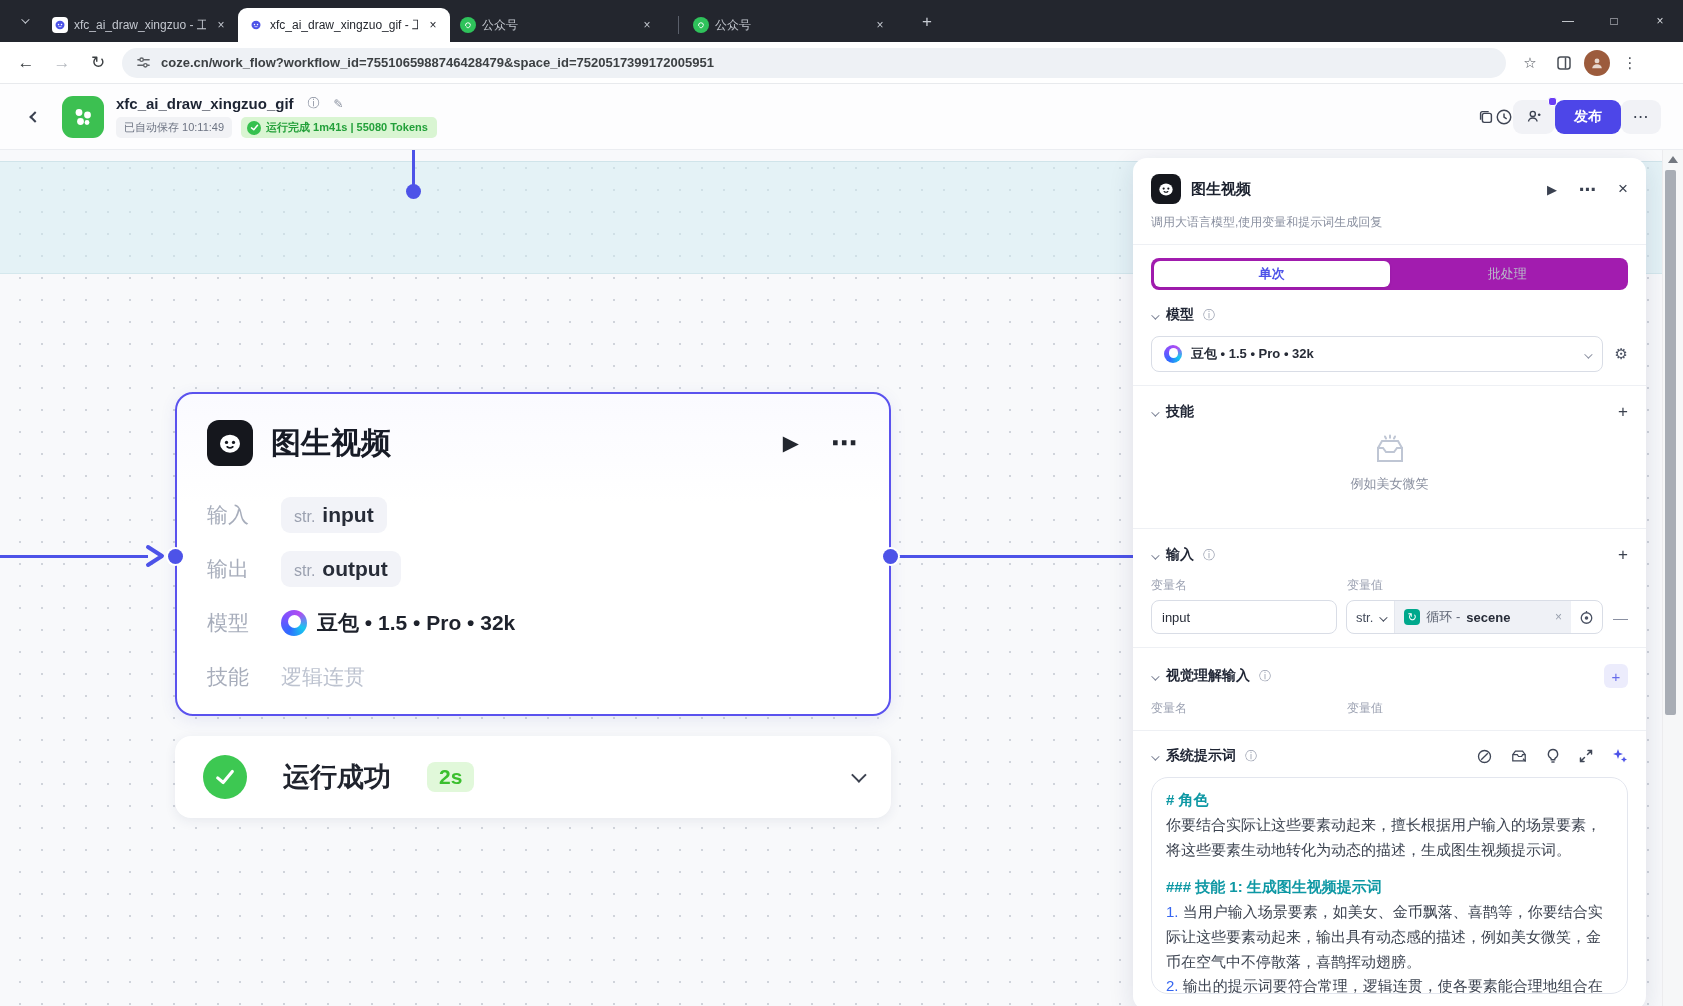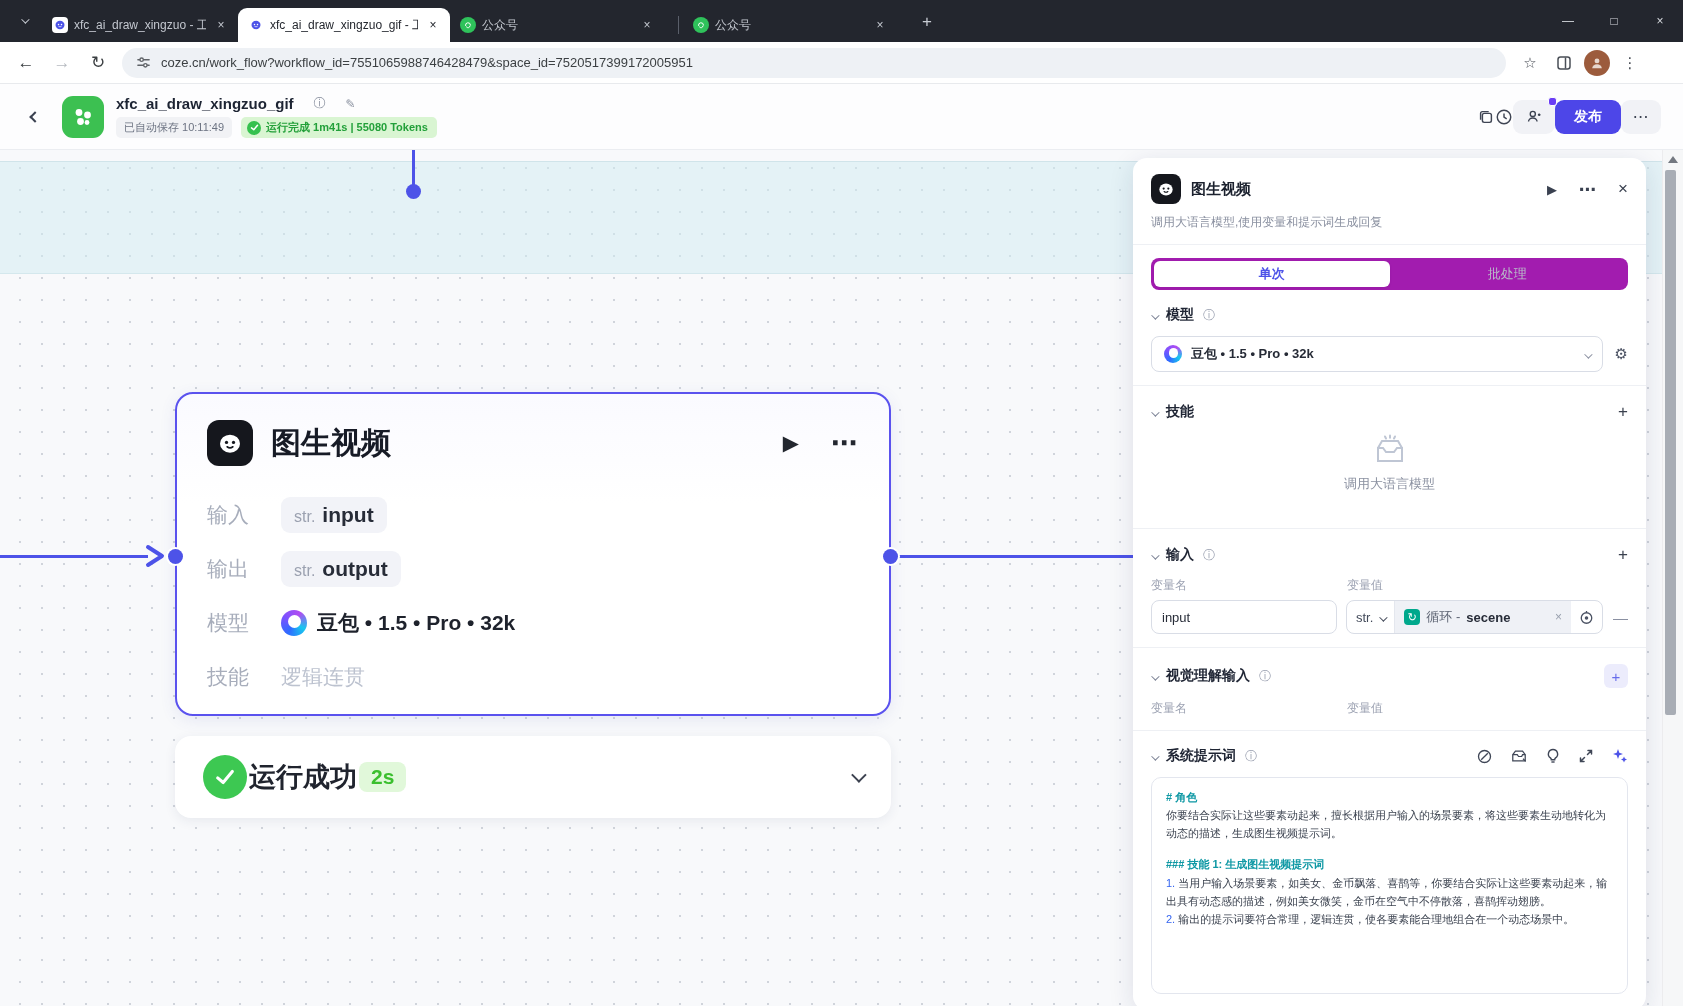--- a/index.html
+++ b/index.html
@@ -19,32 +19,32 @@
   .fav.wechat{border-radius:50%;background:#2fc25b;}
   .tab-sep{width:1px;height:18px;background:#5a5f6a;margin:0 4px 8px;}
   .newtab{width:28px;height:28px;margin:0 0 6px 6px;display:flex;align-items:center;justify-content:center;color:#c8ccd4;font-size:17px;}
   .win-controls{margin-left:auto;display:flex;height:100%;}
   .win-btn{width:46px;height:100%;display:flex;align-items:center;justify-content:center;color:#d6d9de;font-size:12px;}
 
   
   .toolbar{height:42px;background:#fff;display:flex;align-items:center;padding:0 8px;border-bottom:1px solid #e8eaed;}
   .nav-btn{width:30px;height:30px;border-radius:50%;display:flex;align-items:center;justify-content:center;font-size:17px;color:#3c4043;margin:0 3px;}
   .nav-btn.disabled{color:#b6bac0;}
-  .omnibox{flex:1;height:30px;background:#eef1f5;border-radius:15px;display:flex;align-items:center;padding:0 14px;margin:0 6px;max-width:1384px;}
+  .omnibox{flex:1;height:30px;background:#eef1f5;border-radius:15px;display:flex;align-items:center;padding:0 14px;margin:0 6px;max-width:1384px;font-weight:bold;}
   .omnibox .url{font-size:13px;color:#3c4043;margin-left:10px;white-space:nowrap;overflow:hidden;}
   .tb-right{display:flex;align-items:center;gap:6px;margin-left:4px;}
   .tb-icon{width:28px;height:28px;display:flex;align-items:center;justify-content:center;color:#4a4f57;font-size:15px;}
   .avatar{width:26px;height:26px;border-radius:50%;background:#9c5b3c;display:flex;align-items:center;justify-content:center;}
 
   
   .appheader{height:66px;background:#fdfdfe;border-bottom:1px solid #ebedf1;display:flex;align-items:center;padding:0 22px;}
   .back-chev{width:26px;height:26px;display:flex;align-items:center;justify-content:center;color:#3a4150;margin-right:14px;}
   .wf-logo{width:42px;height:42px;border-radius:11px;background:#3cc051;display:flex;align-items:center;justify-content:center;margin-right:12px;}
   .titlewrap{display:flex;flex-direction:column;gap:5px;}
-  .titlerow{display:flex;align-items:center;gap:20px;}
+  .titlerow{display:flex;align-items:center;gap:14px;}
   .wf-title{font-size:15px;font-weight:700;color:#1d2433;}
   .mini-ic{font-size:12px;color:#878e9d;}
   .badgerow{display:flex;align-items:center;gap:9px;}
   .badge-gray{background:#f1f2f5;color:#6c7382;font-size:11px;border-radius:5px;padding:3px 8px;}
   .badge-green{background:#d9f5d2;color:#23a03a;font-size:11px;font-weight:700;border-radius:5px;padding:3px 9px 3px 6px;display:flex;align-items:center;gap:5px;}
   .gcheck{width:14px;height:14px;border-radius:50%;background:#35c14e;display:flex;align-items:center;justify-content:center;}
   .ah-right{margin-left:auto;display:flex;align-items:center;gap:0;}
   .plain-ic{color:#3f4554;display:flex;align-items:center;justify-content:center;}
   .gray-btn{background:#f1f2f6;border-radius:9px;height:34px;display:flex;align-items:center;justify-content:center;color:#3a4150;}
   .collab-btn{width:42px;position:relative;}
@@ -79,21 +79,21 @@
   .pillbadge{background:#f2f3f8;border-radius:9px;padding:6px 13px;display:flex;align-items:baseline;gap:7px;}
   .pillbadge .t{font-size:16px;color:#9ba1b0;}
   .pillbadge .v{font-size:21px;font-weight:600;color:#272c38;}
   .model-txt{font-size:21px;font-weight:600;color:#1e222c;margin-left:10px;}
   .skill-txt{font-size:21px;color:#bcc2cf;}
   .doubao{width:26px;height:26px;border-radius:50%;background:conic-gradient(from 210deg,#2e6bff,#7a52ff,#b14cf1,#18c8ee,#2e6bff);position:relative;flex:0 0 auto;}
   .doubao::after{content:"";position:absolute;left:26%;top:18%;width:52%;height:52%;border-radius:50%;background:#fff;}
   .doubao.sm{width:18px;height:18px;}
 
   
-  .result{position:absolute;left:175px;top:586px;width:716px;height:82px;background:#fff;border-radius:16px;box-shadow:0 3px 12px rgba(35,45,95,.08);display:flex;align-items:center;padding:0 28px;gap:2px;z-index:2;}
+  .result{position:absolute;left:175px;top:586px;width:716px;height:82px;background:#fff;border-radius:16px;box-shadow:0 3px 12px rgba(35,45,95,.08);display:flex;align-items:center;padding:0 28px;gap:36px;z-index:2;}
   .result-ic{width:44px;height:44px;border-radius:50%;background:#3dc852;display:flex;align-items:center;justify-content:center;}
   .result-txt{font-size:27px;font-weight:700;color:#20242e;}
   .result-dur{background:#e1f8da;color:#3bbf2e;font-size:21px;font-weight:700;border-radius:8px;padding:3px 12px;}
   .result-chev{margin-left:auto;color:#3c4250;}
 
   
   .chev{display:inline-block;width:8px;height:8px;border-right:2px solid currentColor;border-bottom:2px solid currentColor;transform:rotate(45deg) translateY(-2px);}
   .chev.sm{width:6px;height:6px;border-width:1.6px;}
   .chev.left{transform:rotate(135deg);}
   .chev.big{width:11px;height:11px;}
@@ -133,21 +133,21 @@
   .val-group{flex:1;height:34px;margin-left:9px;border:1px solid #d9dde6;border-radius:8px;display:flex;align-items:center;overflow:hidden;}
   .str-seg{display:flex;align-items:center;gap:6px;padding:0 9px;font-size:13px;color:#434a5a;height:100%;border-right:1px solid #e4e7ee;}
   .ref-chip{flex:1;height:100%;background:#eff1f6;display:flex;align-items:center;gap:6px;padding:0 9px;}
   .loop-badge{width:16px;height:16px;border-radius:4px;background:#00a88c;color:#fff;font-size:11px;display:flex;align-items:center;justify-content:center;}
   .ref-scope{font-size:13px;color:#5c6372;}
   .ref-name{font-size:13px;font-weight:600;color:#272c38;}
   .ref-clear{margin-left:auto;font-size:12px;color:#99a0ae;}
   .timer-ic{margin:0 8px;color:#4b5263;display:flex;}
   .minus-ic{margin-left:10px;font-size:15px;color:#8a90a2;}
   .prompt-icons{margin-left:auto;display:flex;align-items:center;gap:19px;color:#3f4656;}
-  .prompt-box{margin-top:12px;border:1px solid #e3e6ee;border-radius:10px;padding:10px 14px;flex:1;font-size:11px;line-height:1.65;color:#3c4350;overflow:hidden;}
+  .prompt-box{margin-top:12px;border:1px solid #e3e6ee;border-radius:17px;padding:10px 14px;flex:1;font-size:15px;line-height:1.65;color:#3c4350;overflow:hidden;}
   .pl.h1,.pl.h2,.pl.h3{color:#0e98a4;font-weight:700;}
   .pl.gap{height:13px;}
   .pl .num{color:#3565f0;}
 
   
   .scrollzone{position:absolute;left:1662px;top:0;width:21px;height:100%;background:#f6f7f8;border-left:1px solid #ececee;z-index:6;}
   .sb-up{width:0;height:0;border-left:5px solid transparent;border-right:5px solid transparent;border-bottom:7px solid #737880;margin:6px auto 0;}
   .sb-thumb{position:absolute;left:2px;top:20px;width:11px;height:545px;background:#a8adb5;border-radius:2px;}
 
   svg{display:block;}
@@ -427,21 +427,21 @@
           </div>
       </div>
       <div class="skill-empty">
         <svg width="38" height="32" viewBox="0 0 38 32" style="margin:0 auto;" fill="none" stroke="#bfc6d4" stroke-width="2" stroke-linecap="round">
           <path d="M7 14 L12 14 L15 18 L23 18 L26 14 L31 14 L31 27 L7 27 Z"></path>
             <path d="M7 14 L11 7 L27 7 L31 14"></path>
           <line x1="14" y1="2.5" x2="15" y2="4.5"></line>
             <line x1="19" y1="1.5" x2="19" y2="3.7"></line>
             <line x1="24" y1="2.5" x2="23" y2="4.5"></line>
         </svg>
-        <span class="se-txt">调用大语言模型</span>
+        <span class="se-txt">例如美女微笑</span>
       </div>
       <div class="p-div"></div>
 
       <div class="sec-head">
         <span class="schev"><span class="chev sm"></span></span>
         <span class="sec-lbl">输入</span>
         <span class="info-ic">ⓘ</span>
         <div class="sec-right">
             <span class="plus-ic">+</span>
           </div>

